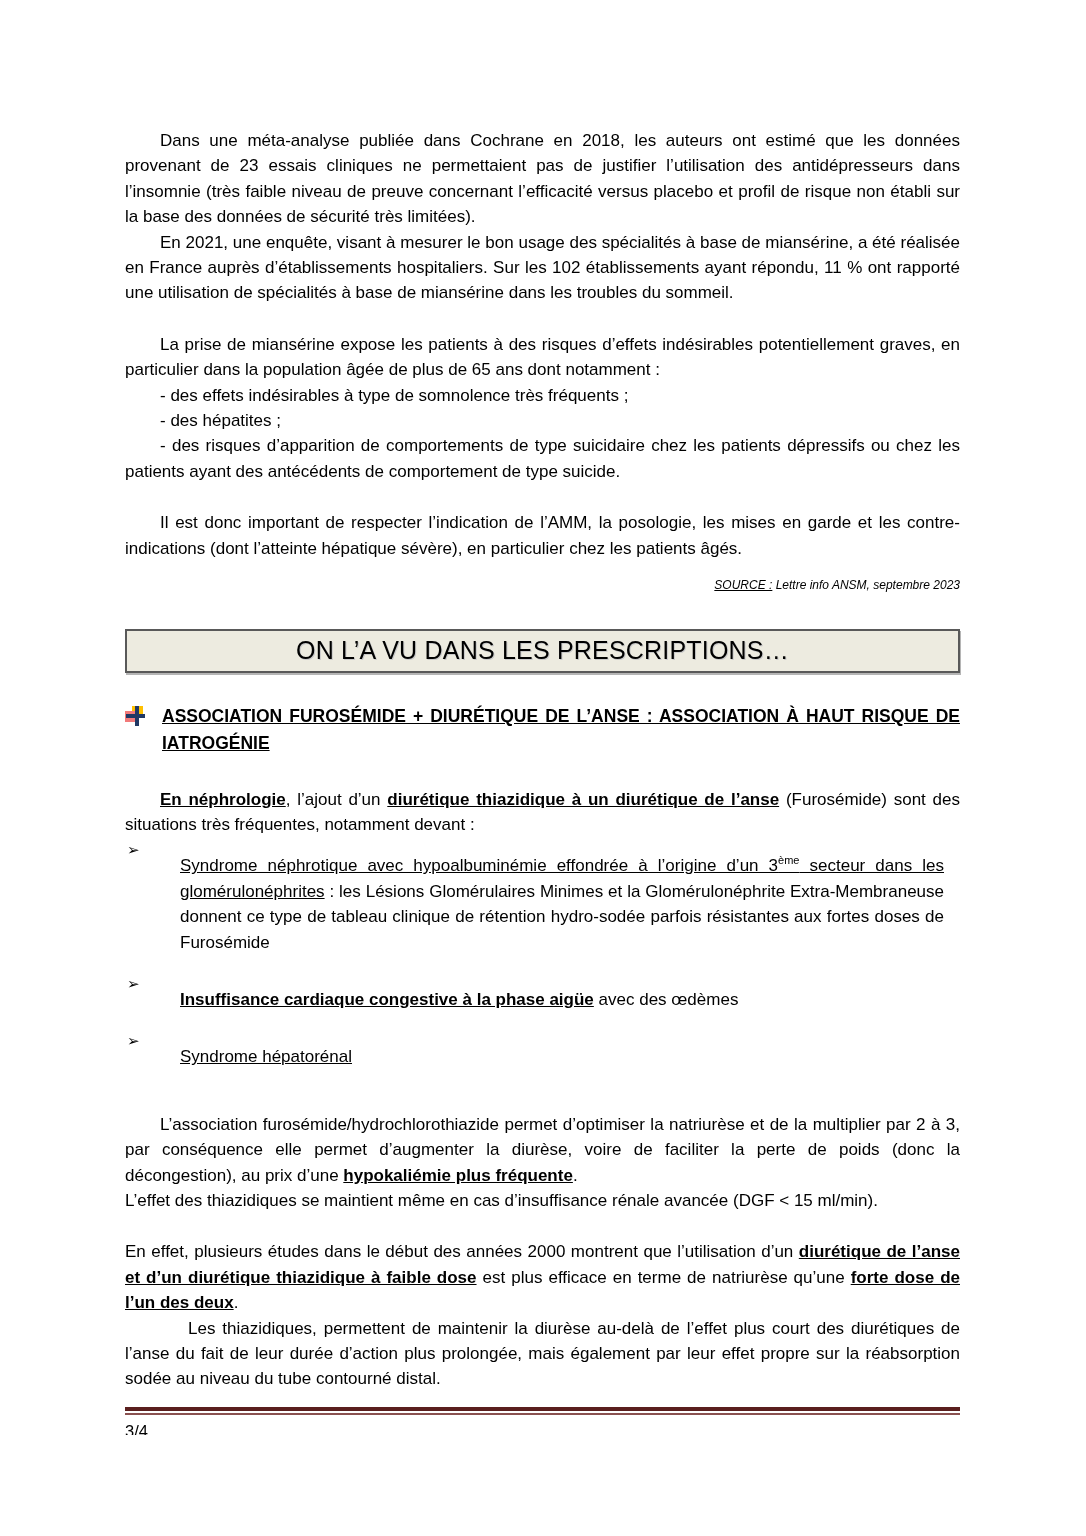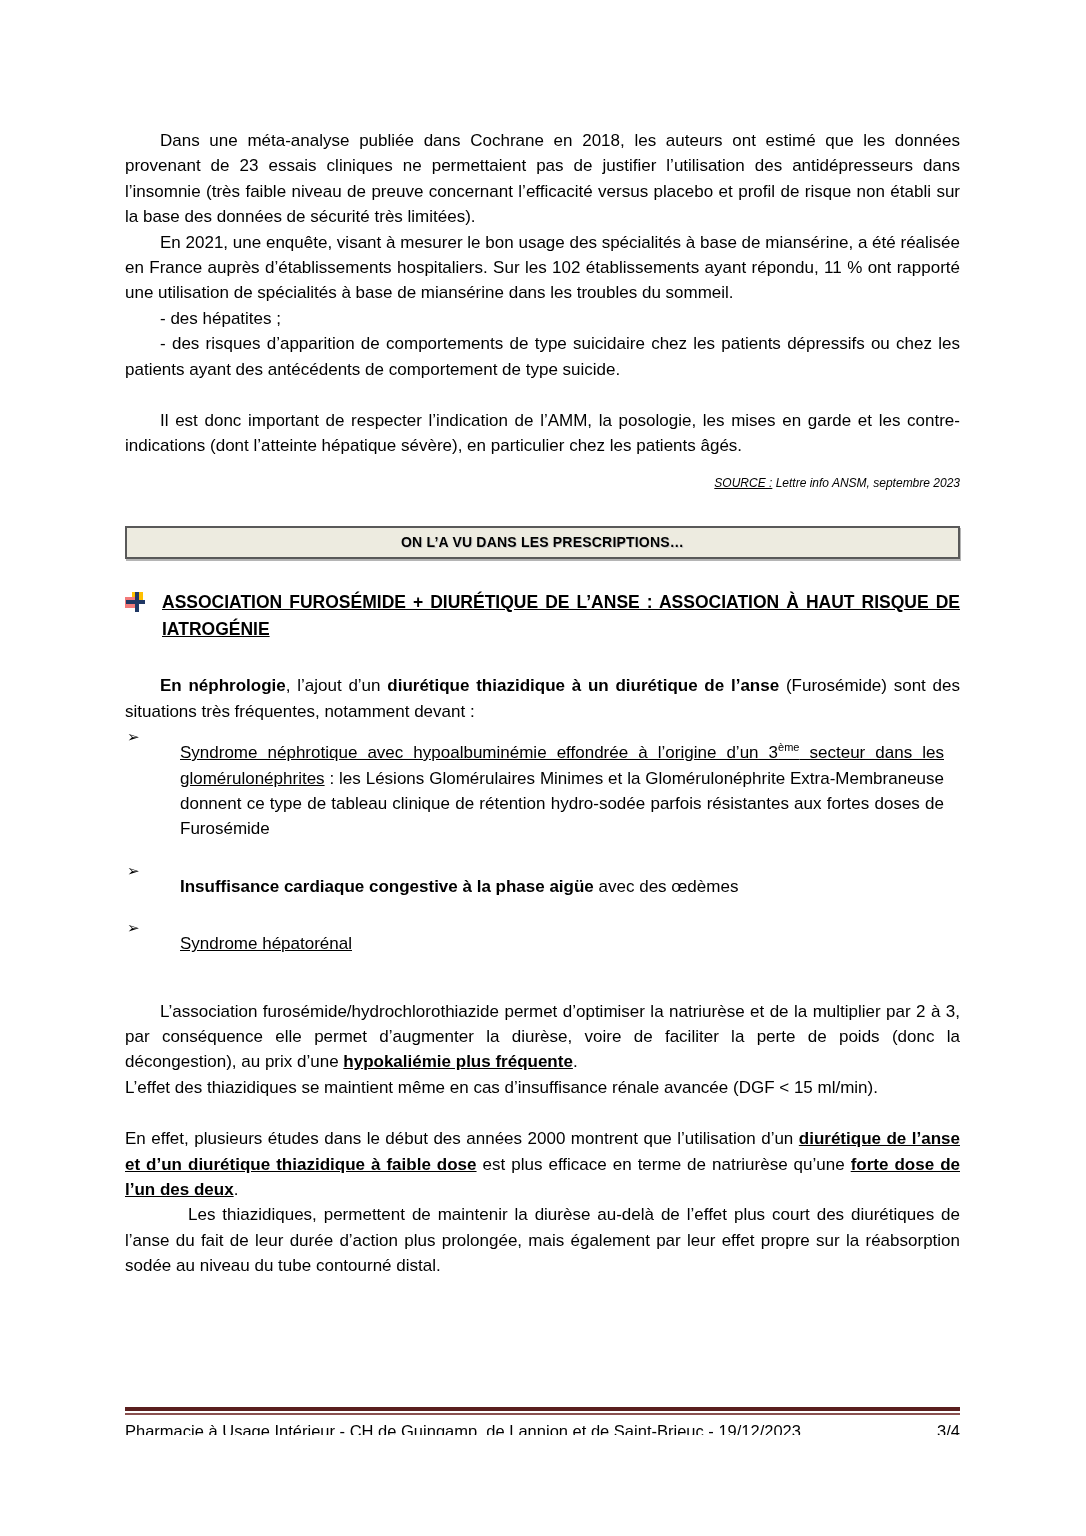--- a/index.html
+++ b/index.html
@@ -21,40 +21,40 @@
   .para{
     font-size:17px;
     line-height:25.4px;
     text-align:justify;
     margin:0;
   }
   .indent{text-indent:35px;}
   .indent-lg{text-indent:63px;}
   .gap{margin-top:26px;}
   .gap-lg{margin-top:30px;}
-  .b{font-weight:bold;}
+  .b{font-weight:bold;text-decoration:underline;}
   .u{text-decoration:underline;}
   .bu{font-weight:bold;text-decoration:underline;}
   .source-line{
     font-size:12px;
     line-height:25.4px;
     text-align:right;
     font-style:italic;
   }
   .section-box{
     margin-top:30px;
     background:#edebe0;
     border:2px solid #595959;
     box-shadow:1px 2px 0 rgba(90,90,90,.45);
     text-align:center;
     padding:5px 0 6px 0;
   }
   .section-box .title{
-    font-size:14px;
-    font-weight:bold;
+    font-size:25px;
+    font-weight:normal;
     letter-spacing:.2px;
     text-shadow:1px 1px 0 #c9c9c9;
   }
   .lead-item{
     margin-top:30px;
     display:flex;
     align-items:flex-start;
   }
   .lead-item .icon-cell{width:37px;flex:0 0 37px;padding-top:3px;}
   .lead-heading{
@@ -112,20 +112,22 @@
 </style>
 </head>
 <body>
 
 <div class="page">
   <div class="content">
 
     <p class="para indent">Dans une méta-analyse publiée dans Cochrane en 2018, les auteurs ont estimé que les données provenant de 23 essais cliniques ne permettaient pas de justifier l’utilisation des antidépresseurs dans l’insomnie (très faible niveau de preuve concernant l’efficacité versus placebo et profil de risque non établi sur la base des données de sécurité très limitées).</p>
     <p class="para indent">En 2021, une enquête, visant à mesurer le bon usage des spécialités à base de miansérine, a été réalisée en France auprès d’établissements hospitaliers. Sur les 102 établissements ayant répondu, 11 % ont rapporté une utilisation de spécialités à base de miansérine dans les troubles du sommeil.</p>
 
+    <p class="para indent gap">La prise de miansérine expose les patients à des risques d’effets indésirables potentiellement graves, en particulier dans la population âgée de plus de 65 ans dont notamment :</p>
+    <p class="para indent">- des effets indésirables à type de somnolence très fréquents ;</p>
     <p class="para indent">- des hépatites ;</p>
     <p class="para indent">- des risques d’apparition de comportements de type suicidaire chez les patients dépressifs ou chez les patients ayant des antécédents de comportement de type suicide.</p>
 
     <p class="para indent gap">Il est donc important de respecter l’indication de l’AMM, la posologie, les mises en garde et les contre-indications (dont l’atteinte hépatique sévère), en particulier chez les patients âgés.</p>
 
     <p class="source-line"><span class="u">SOURCE :</span><span> Lettre info ANSM, septembre 2023</span></p>
 
     <div class="section-box">
       <span class="title">ON L’A VU DANS LES PRESCRIPTIONS…</span>
     </div>
@@ -161,17 +163,16 @@
 
     <p class="para gap"><span>En effet, plusieurs études dans le début des années 2000 montrent que l’utilisation d’un </span><span class="bu">diurétique de l’anse et d’un diurétique thiazidique à faible dose</span><span> est plus efficace en terme de natriurèse qu’une </span><span class="bu">forte dose de l’un des deux</span><span>.</span></p>
 
     <p class="para indent-lg">Les thiazidiques, permettent de maintenir la diurèse au-delà de l’effet plus court des diurétiques de l’anse du fait de leur durée d’action plus prolongée, mais également par leur effet propre sur la réabsorption sodée au niveau du tube contourné distal.</p>
 
   </div>
 
   <div class="footer">
     <div class="footer-rule"></div>
     <div class="footer-row">
-      <span>Pharmacie à Usage Intérieur - CH de Guingamp, de Lannion et de Saint-Brieuc - 19/12/2023</span>
       <span>3/4</span>
     </div>
   </div>
 </div>
 
 </body></html>

